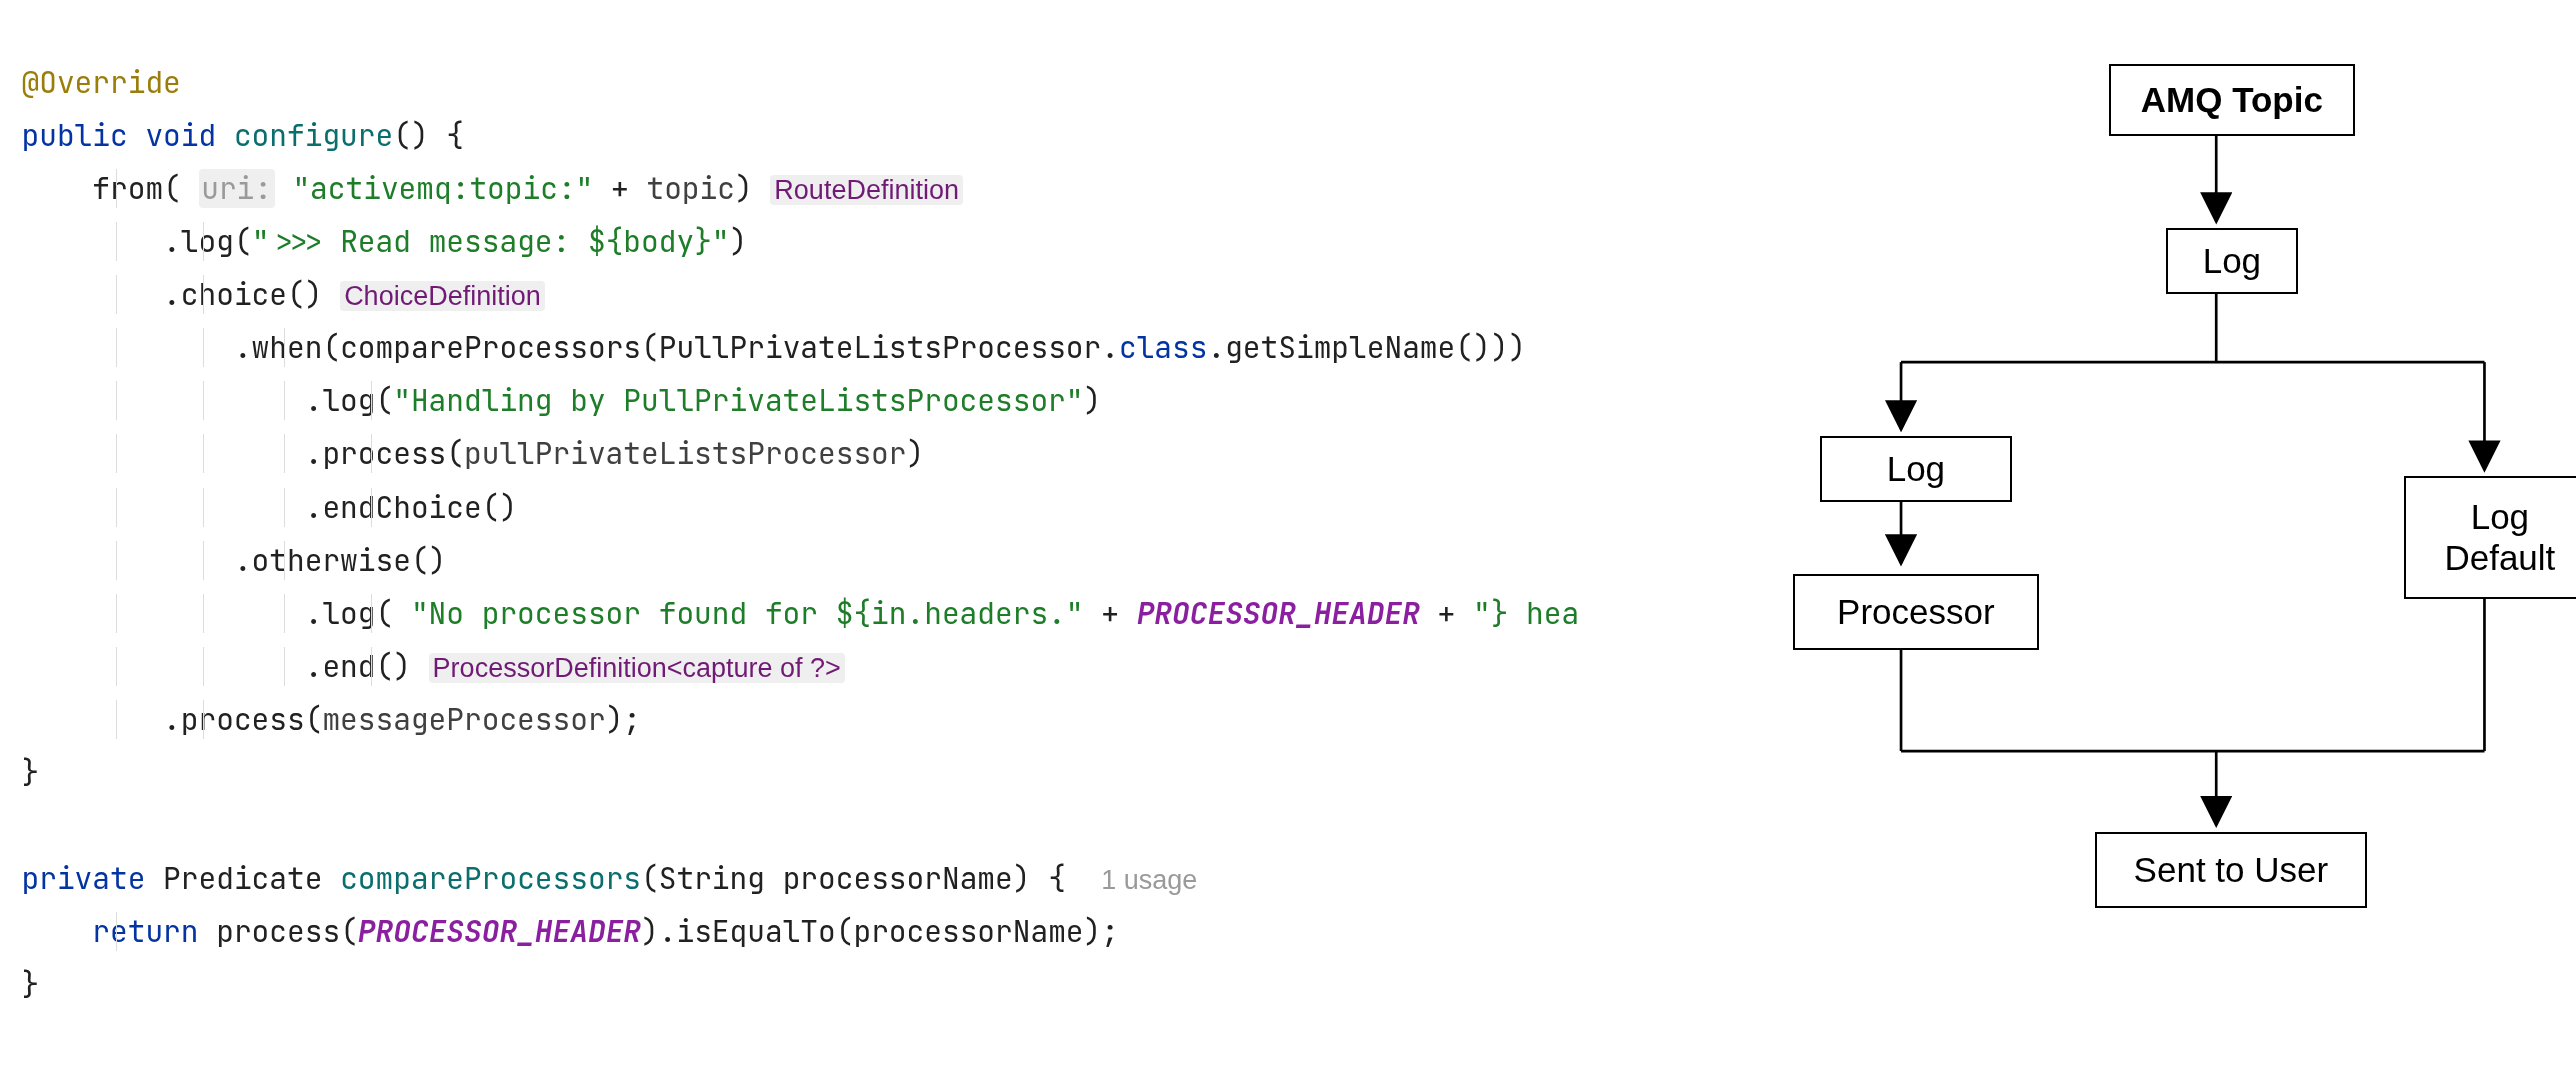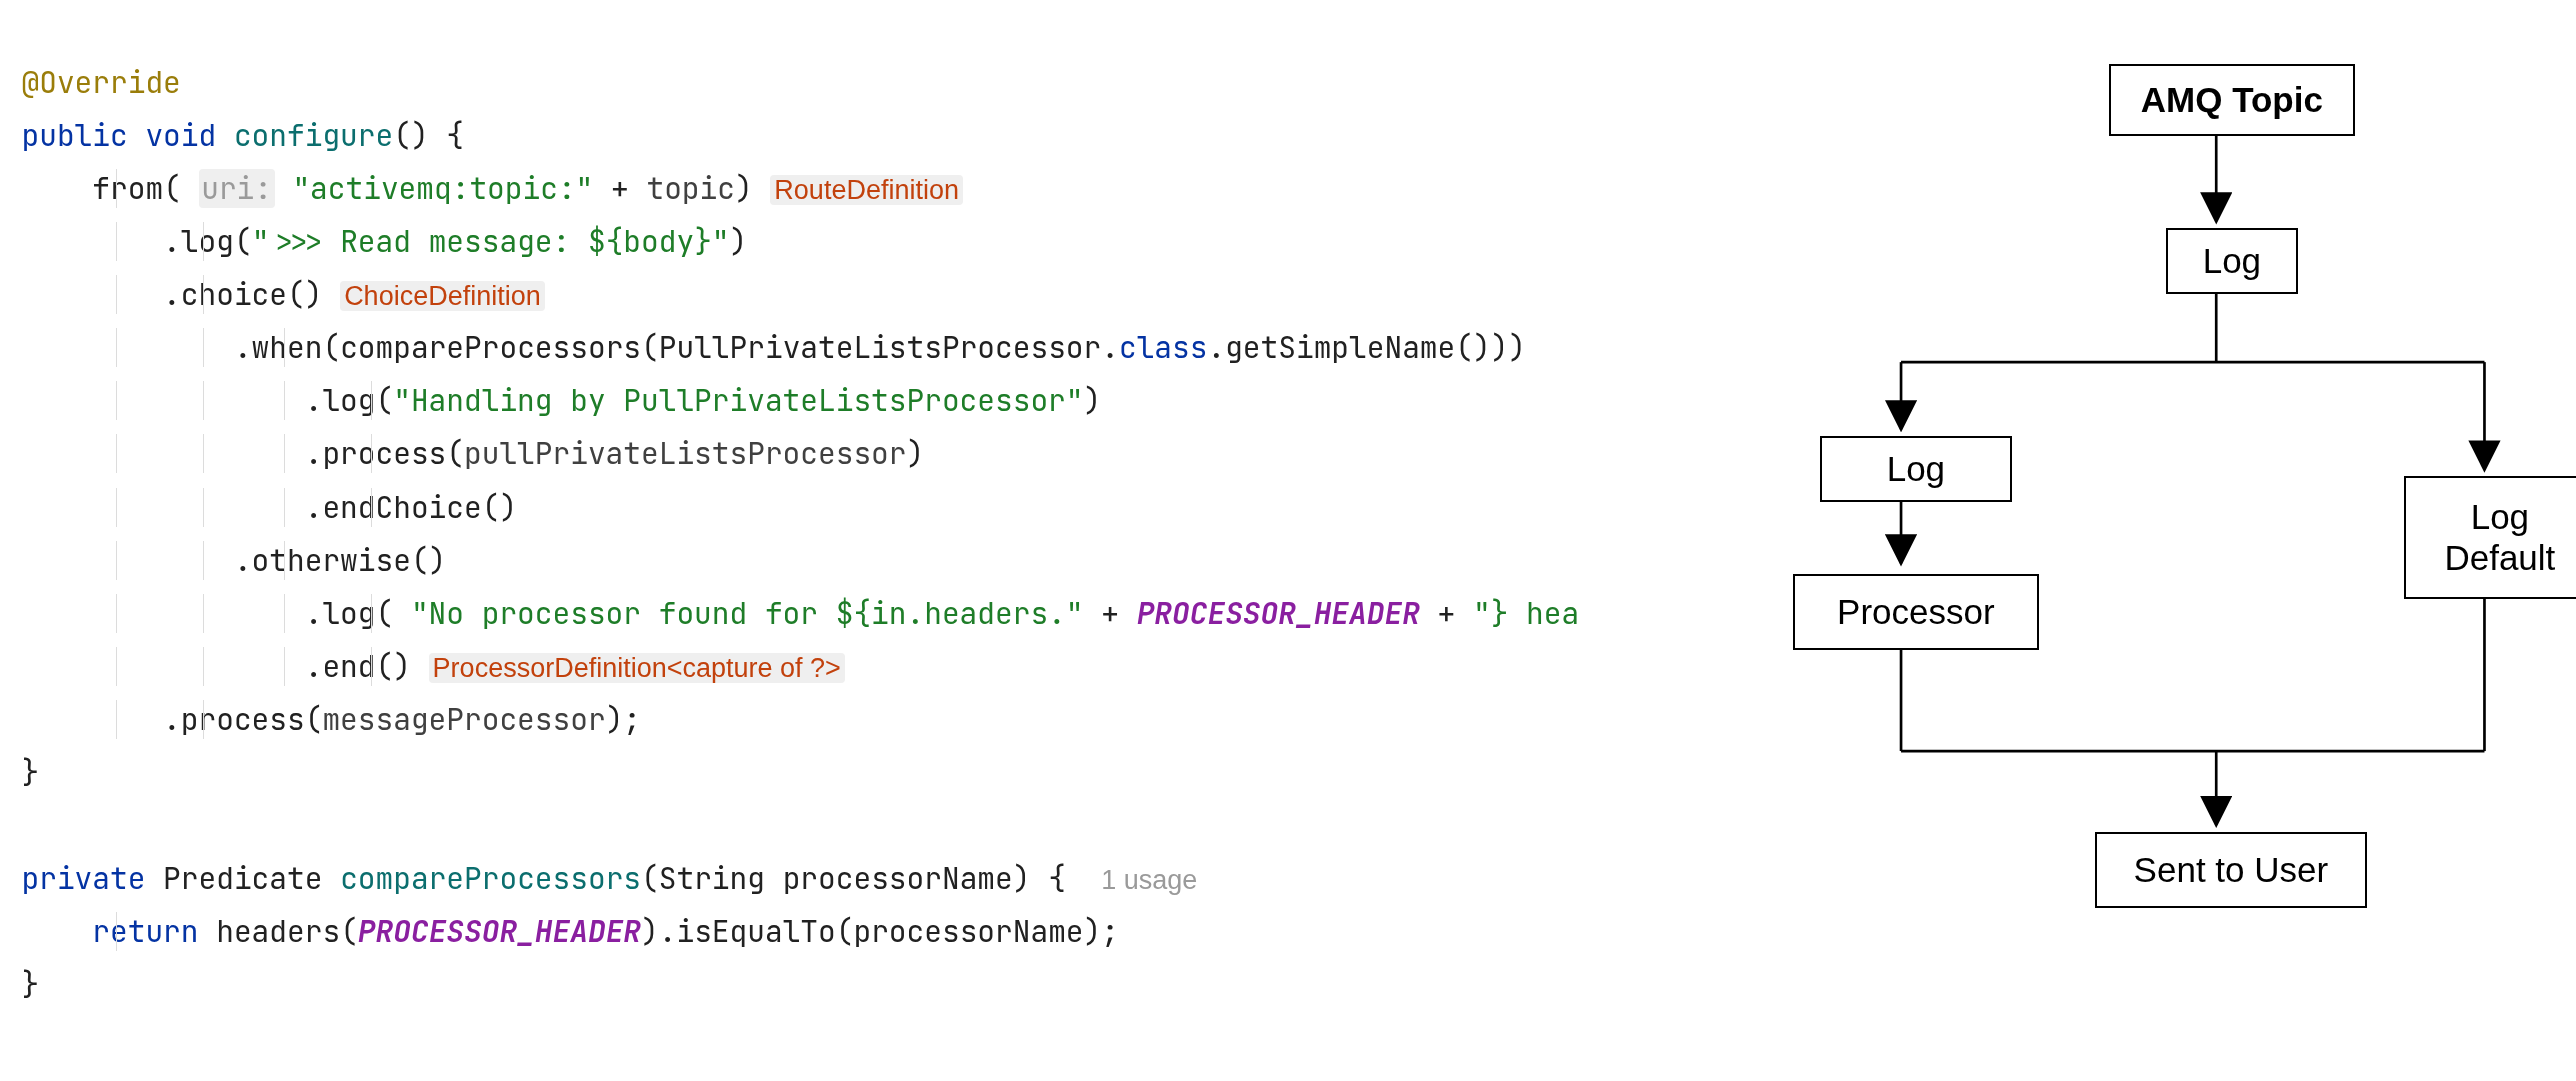--- a/index.html
+++ b/index.html
@@ -39,21 +39,21 @@
   .g4 { left: 349px; }
 
   
   .ann   { color: #9a7d0a; }      
   .kw    { color: #0433a3; }      
   .mname { color: #0b6e6e; }      
   .str   { color: #1e7d28; }      
   .field { color: #404040; }      
   .const { color: #8a1fa0; font-style: italic; font-weight: bold; } 
   .hintp { color: #9a9a9a; background: #efefef; border-radius: 4px; padding: 0 2.7px; } 
-  .hint  { color: #c2410c; background: #efefef; border-radius: 4px; padding: 0 4px; font-family: "Helvetica Neue", Arial, sans-serif; font-size: 27px;} 
+  .hint  { color: #701a75; background: #efefef; border-radius: 4px; padding: 0 4px; font-family: "Helvetica Neue", Arial, sans-serif; font-size: 27px;} 
   .usage { color: #9a9a9a; font-family: "Helvetica Neue", Arial, sans-serif; font-size: 27px; }
   .plain { color: #212121; }
 
   
   .diagram {
     flex: 1;
     position: relative;
     font-family: "Helvetica Neue", Arial, sans-serif;
     font-size: 35px;
     color: #000;
@@ -91,21 +91,21 @@
 <span class="line"><span class="guide g1"></span><span class="guide g2"></span><span class="guide g3"></span><span class="guide g4"></span>                <span class="plain">.log</span><span class="plain">(</span><span class="str">"Handling by PullPrivateListsProcessor"</span><span class="plain">)</span></span>
 <span class="line"><span class="guide g1"></span><span class="guide g2"></span><span class="guide g3"></span><span class="guide g4"></span>                <span class="plain">.process</span><span class="plain">(</span><span class="field">pullPrivateListsProcessor</span><span class="plain">)</span></span>
 <span class="line"><span class="guide g1"></span><span class="guide g2"></span><span class="guide g3"></span><span class="guide g4"></span>                <span class="plain">.endChoice()</span></span>
 <span class="line"><span class="guide g1"></span><span class="guide g2"></span><span class="guide g3"></span>            <span class="plain">.otherwise()</span></span>
 <span class="line"><span class="guide g1"></span><span class="guide g2"></span><span class="guide g3"></span><span class="guide g4"></span>                <span class="plain">.log</span><span class="plain">( </span><span class="str">"No processor found for ${in.headers."</span><span class="plain"> + </span><span class="const">PROCESSOR_HEADER</span><span class="plain"> + </span><span class="str">"} hea</span></span>
 <span class="line"><span class="guide g1"></span><span class="guide g2"></span><span class="guide g3"></span><span class="guide g4"></span>                <span class="plain">.end()</span> <span class="hint">ProcessorDefinition&lt;capture of ?&gt;</span></span>
 <span class="line"><span class="guide g1"></span><span class="guide g2"></span>        <span class="plain">.process</span><span class="plain">(</span><span class="field">messageProcessor</span><span class="plain">);</span></span>
 <span class="plain">}</span>
 
 <span class="line"><span class="kw">private</span> <span class="plain">Predicate</span> <span class="mname">compareProcessors</span><span class="plain">(</span><span class="plain">String</span> <span class="plain">processorName</span><span class="plain">) {  </span><span class="usage">1 usage</span></span>
-<span class="line"><span class="guide g1"></span>    <span class="kw">return</span> <span class="plain">headers</span><span class="plain">(</span><span class="const">PROCESSOR_HEADER</span><span class="plain">)</span><span class="plain">.isEqualTo</span><span class="plain">(</span><span class="plain">processorName</span><span class="plain">);</span></span>
+<span class="line"><span class="guide g1"></span>    <span class="kw">return</span> <span class="plain">process</span><span class="plain">(</span><span class="const">PROCESSOR_HEADER</span><span class="plain">)</span><span class="plain">.isEqualTo</span><span class="plain">(</span><span class="plain">processorName</span><span class="plain">);</span></span>
 <span class="plain">}</span>
   </div>
 
   <div class="diagram">
     <svg class="edges" viewBox="0 0 1356 1612" width="910" height="1081">
       <defs>
         <marker id="arrow" viewBox="0 0 10 10" refX="9" refY="5" markerWidth="12" markerHeight="12" orient="auto-start-reverse">
           <path d="M 0 0 L 10 5 L 0 10 z" fill="#000"></path>
         </marker>
       </defs>

